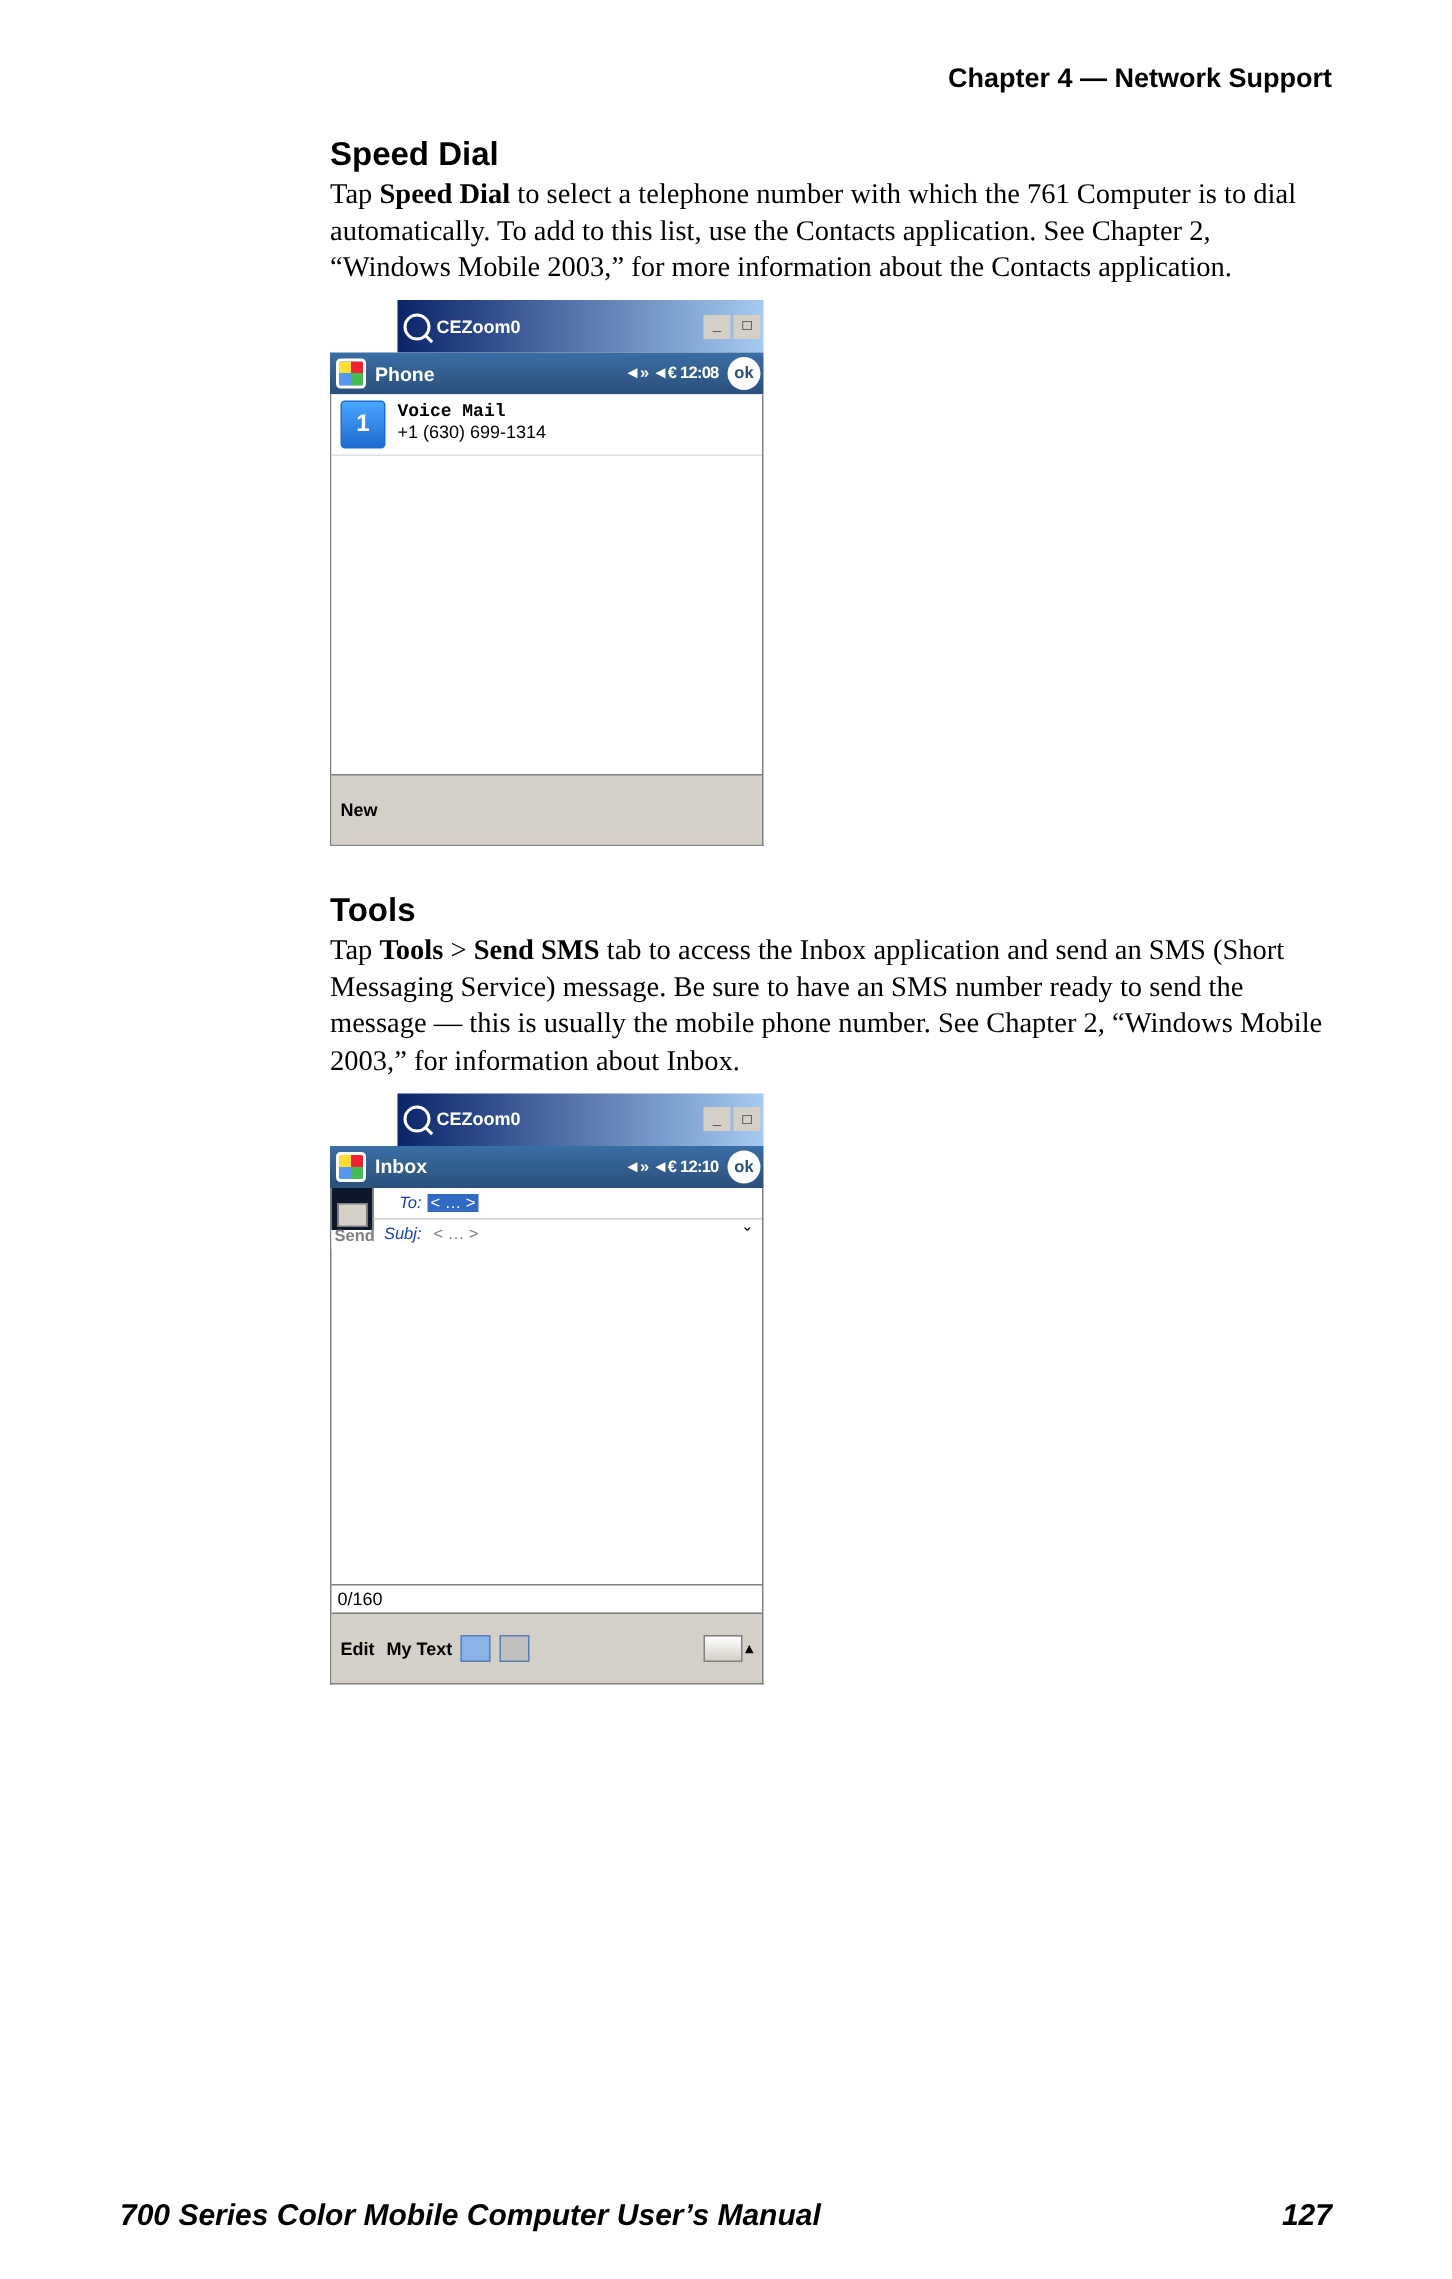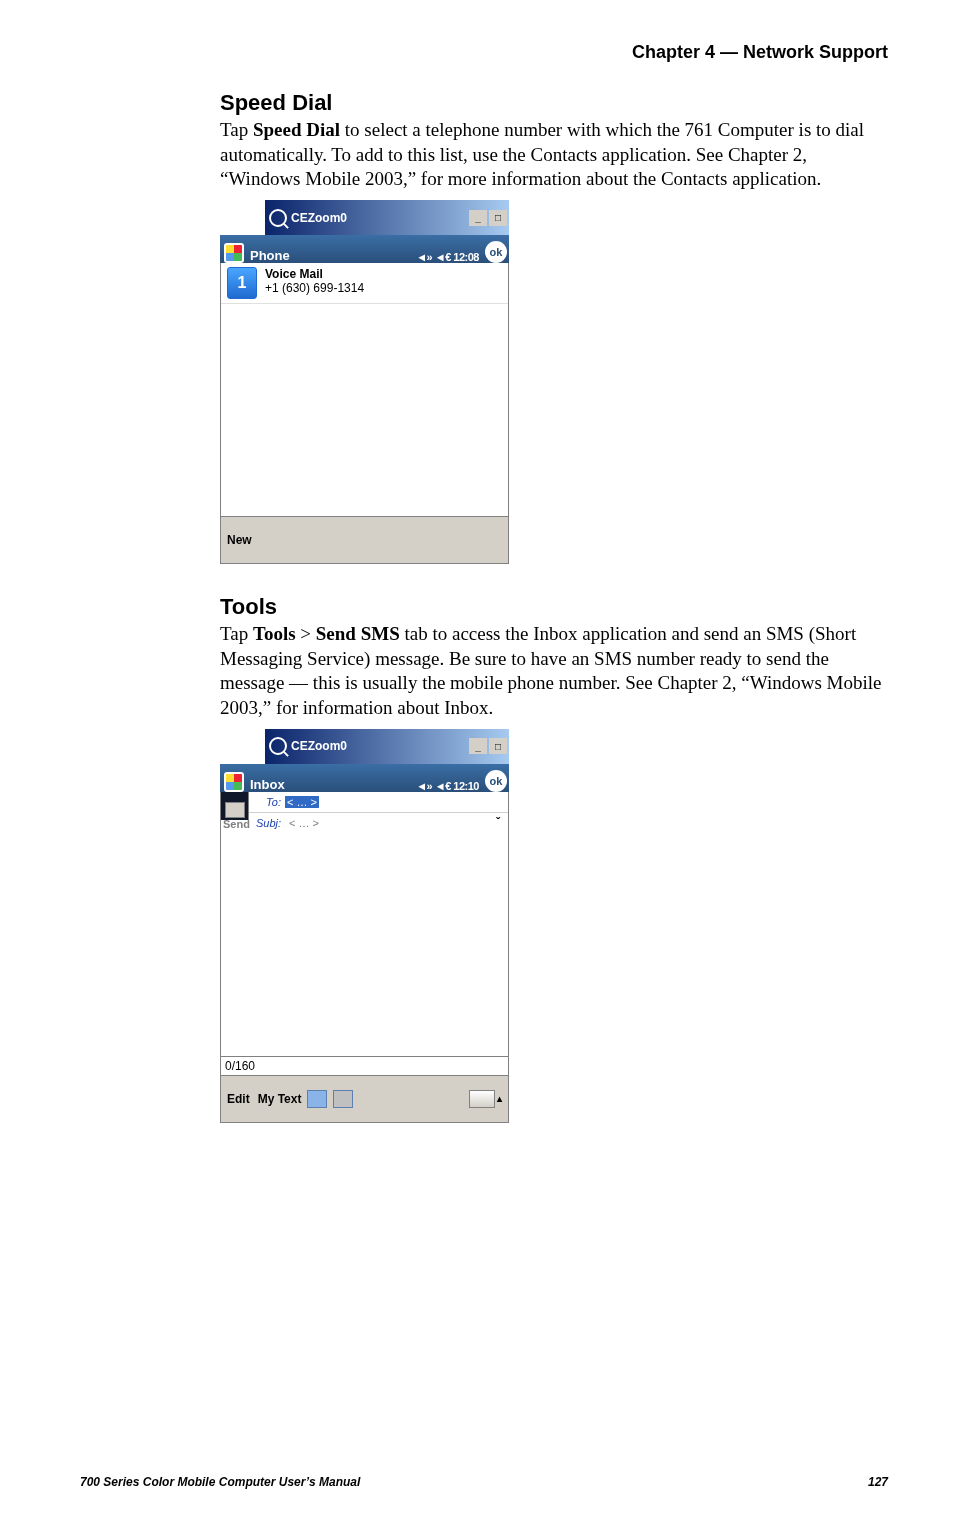--- a/index.html
+++ b/index.html
@@ -72,21 +72,21 @@
     color: #000;
     font-size: 10px;
     margin-left: 2px;
     display: flex; align-items: center; justify-content: center;
   }
   .wm-navbar {
     height: 28px;
     background: linear-gradient(180deg,#3a6ea5 0%,#2a4f7a 100%);
     color: #fff;
     display: flex;
-    align-items: flex-end;
+    align-items: center;
     padding: 0 2px 0 4px;
     font-weight: 700;
     font-size: 13px;
   }
   .wm-navbar .flag {
     width: 20px; height: 20px;
     background: #fff;
     border-radius: 3px;
     margin-right: 6px;
     background: conic-gradient(from 0deg, #e23 0 90deg, #4b5 90deg 180deg, #59e 180deg 270deg, #fd3 270deg 360deg);
@@ -122,21 +122,21 @@
     width: 28px; height: 30px;
     background: linear-gradient(180deg,#4aa6ff 0%, #1f6bd0 100%);
     color: #fff;
     font-weight: 700;
     font-size: 16px;
     display: flex; align-items: center; justify-content: center;
     border: 1px solid #1f6bd0;
     border-radius: 3px;
     margin-right: 8px;
   }
-  .speed-text .title { font-weight: 700; }
+  .speed-text .title { font-weight: 700; font-family: Liberation Mono, monospace; }
   .wm-menubar {
     height: 22px;
     background: #d4d0c8;
     display: flex;
     align-items: center;
     padding: 12px 6px;
     font-weight: 700;
     font-size: 12px;
     border-top: 1px solid #808080;
   }
@@ -190,21 +190,21 @@
   .footer {
     position: absolute;
     bottom: 30px;
     left: 80px;
     right: 80px;
     display: flex;
     justify-content: space-between;
     font-family: "Segoe UI", Arial, sans-serif;
     font-weight: 700;
     font-style: italic;
-    font-size: 12px;
+    font-size: 20px;
   }
   .section-block { margin-bottom: 22px; }
 </style>
 </head>
 <body>
 
 <div class="page">
   <div class="running-header">Chapter  4  —  Network Support</div>
 
   <div class="content">

